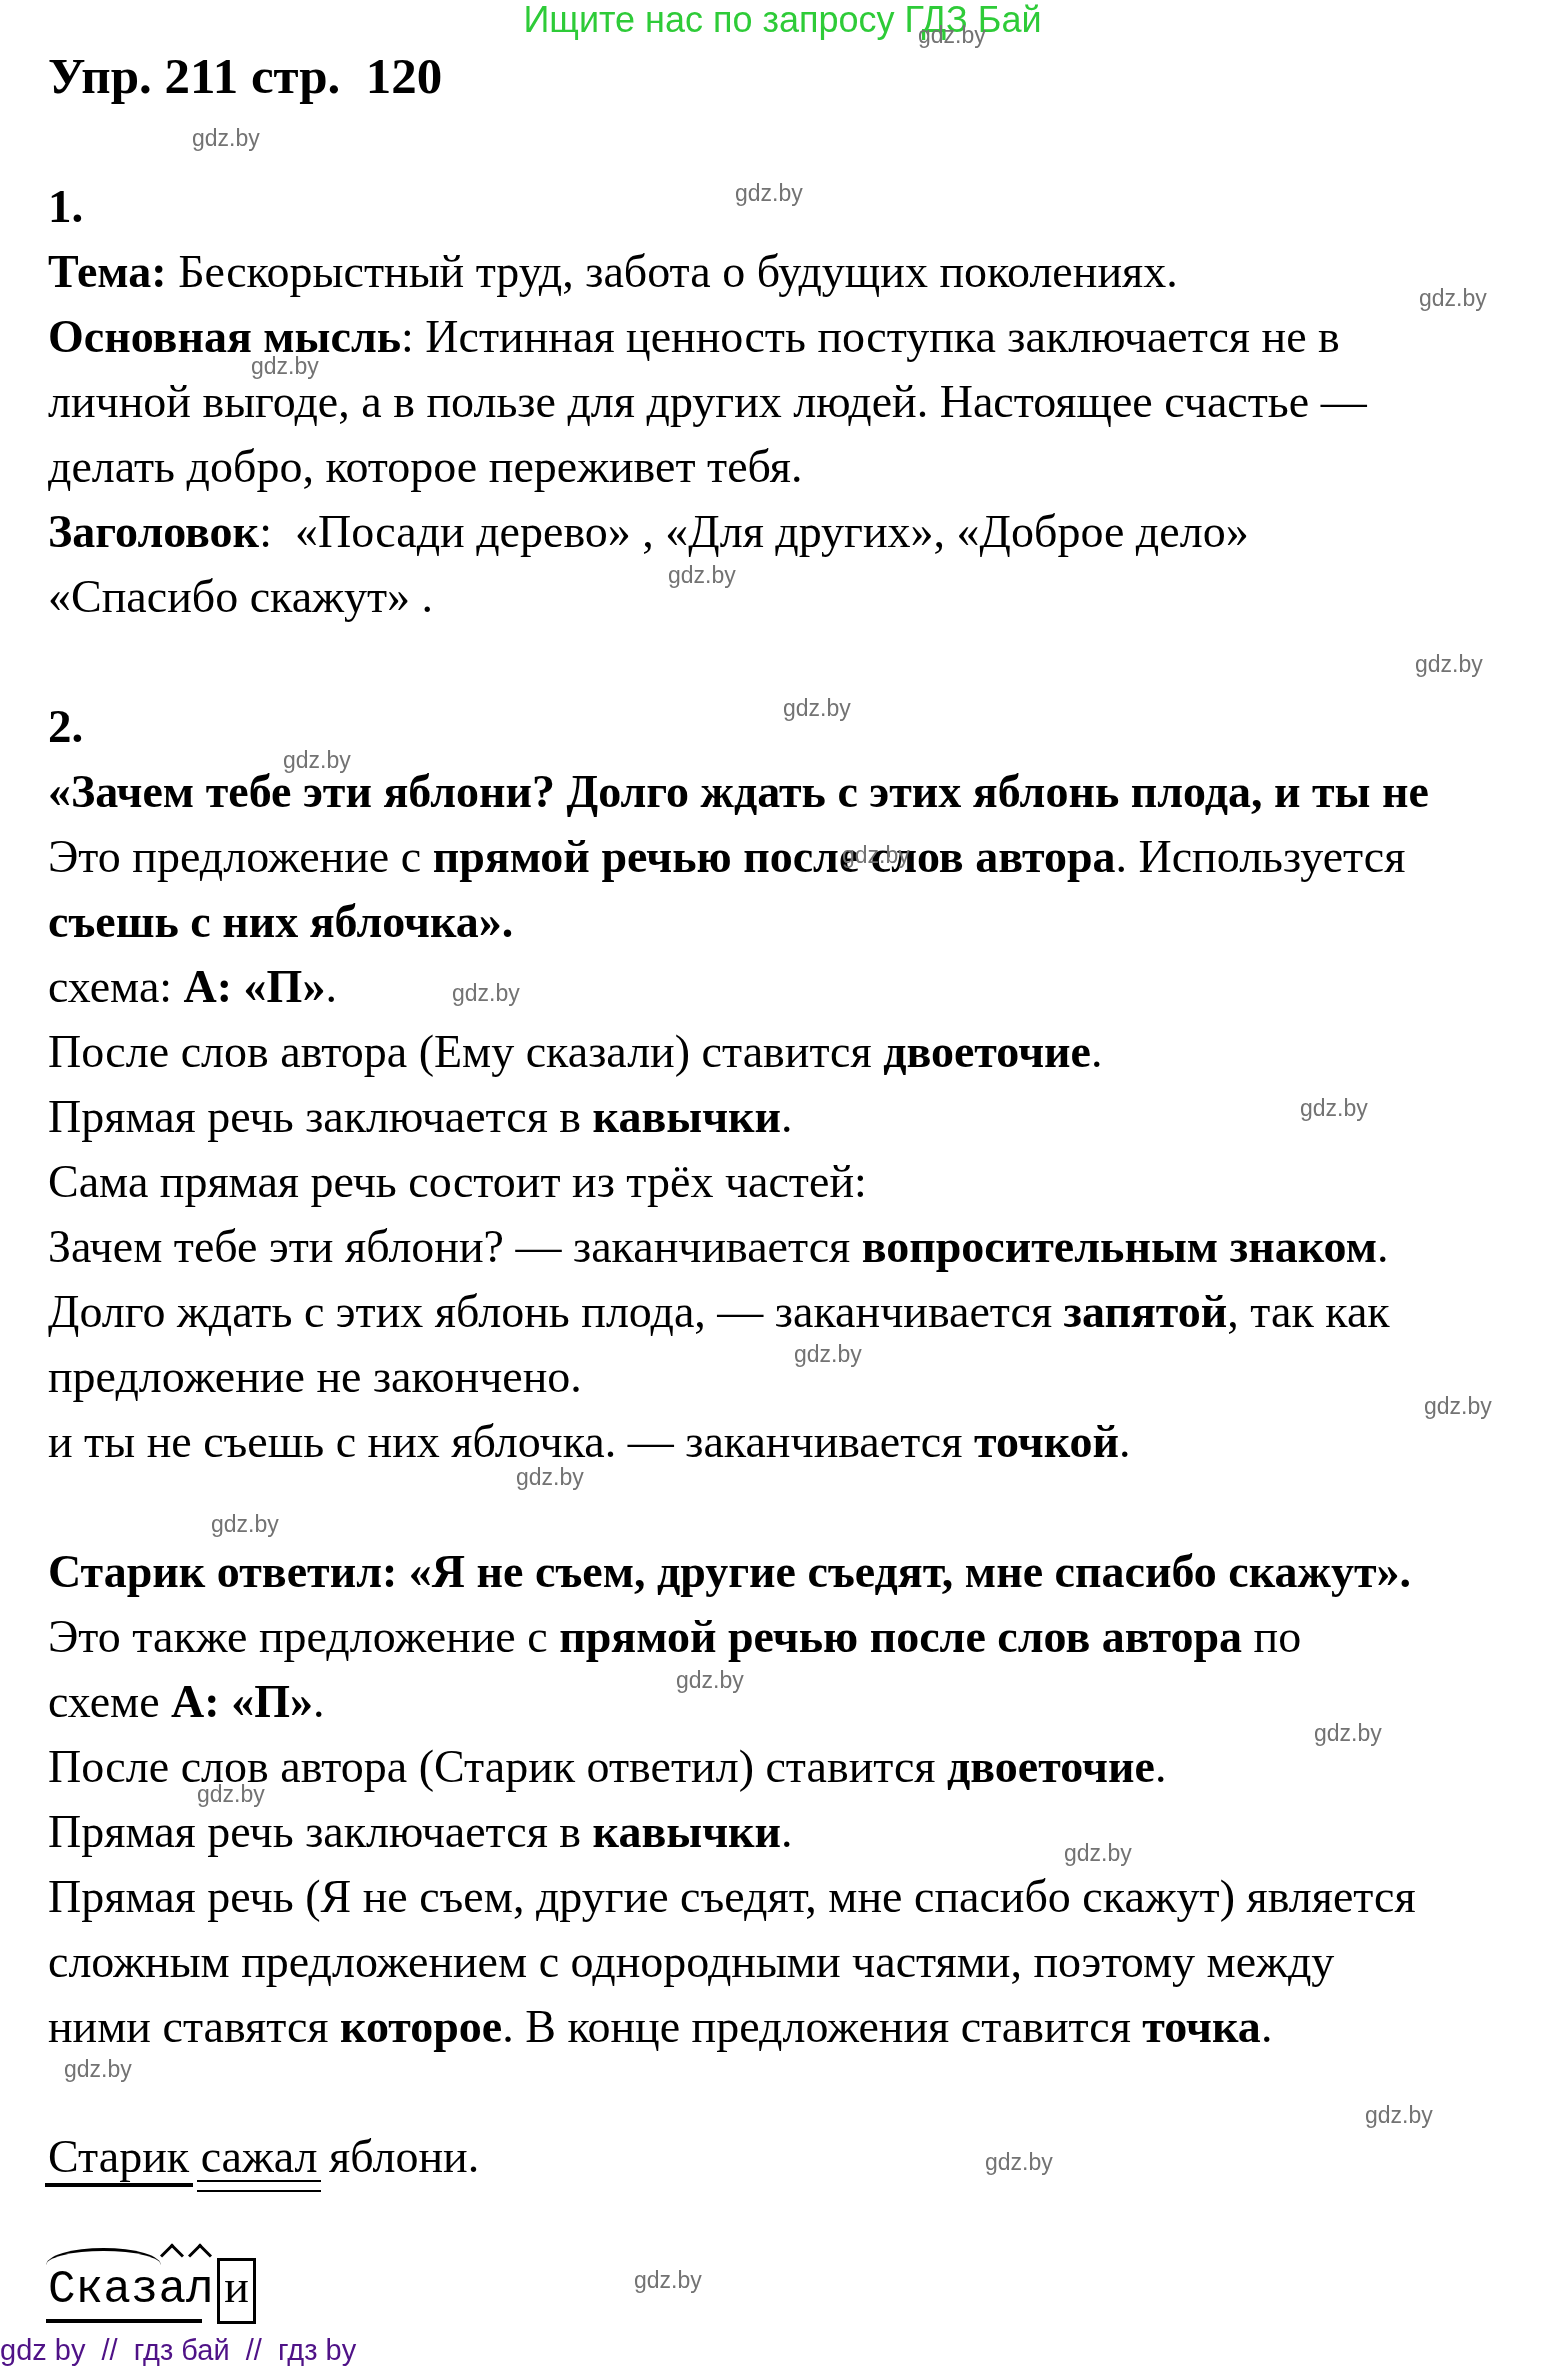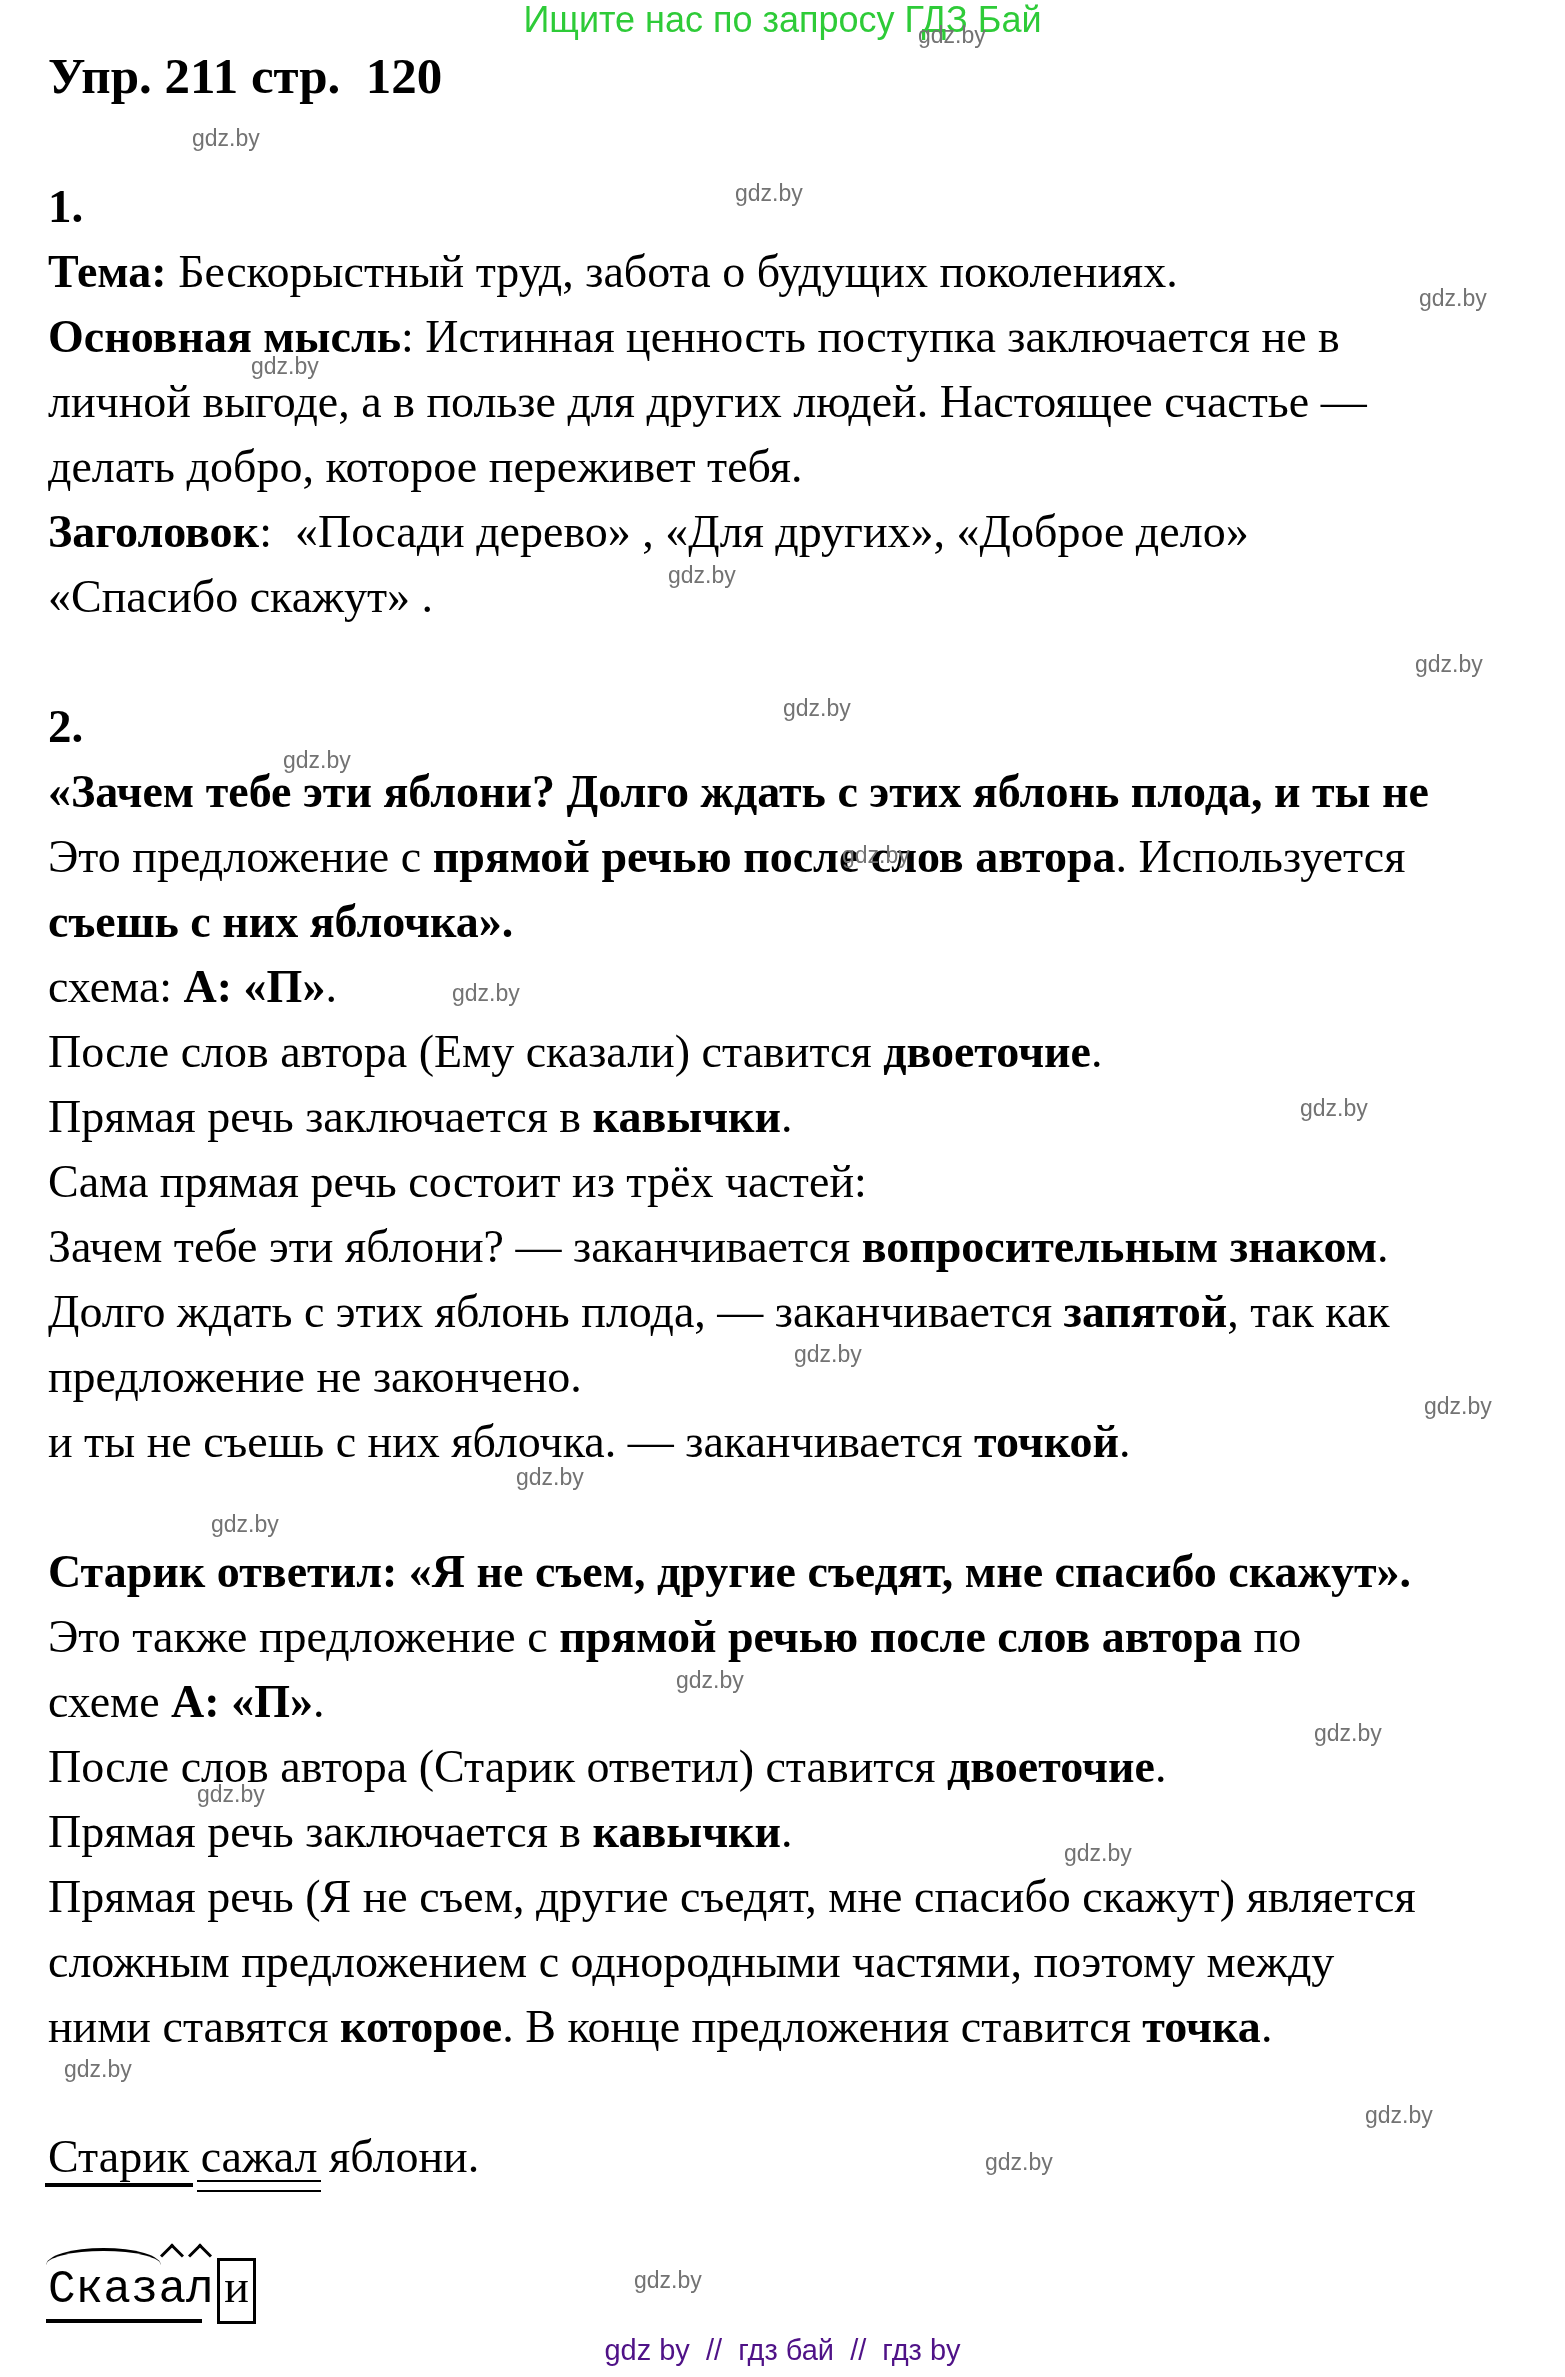--- a/index.html
+++ b/index.html
@@ -4,21 +4,21 @@
 <style>
   html,body{margin:0;padding:0;background:#fff;}
   .page{position:relative;width:1565px;height:2377px;background:#ffffff;overflow:hidden;
         font-family:"Liberation Serif",serif;color:#000;}
   .promo{height:44px;line-height:39px;text-align:center;
          font-family:"Liberation Sans",sans-serif;font-size:36px;color:#2ecb38;}
   .line{height:65px;line-height:65px;white-space:nowrap;padding-left:48px;font-size:46px;}
   .title-line{font-size:51px;}
   .secnum{font-size:47px;}
   .wm{position:absolute;font-family:"Liberation Sans",sans-serif;font-size:23px;color:#737373;}
-  .footer{margin-top:15px;text-align:center;font-family:"Liberation Sans",sans-serif;
+  .footer{margin-top:15px;text-align:left;font-family:"Liberation Sans",sans-serif;
           font-size:29px;color:#4f1287;}
   
   .subject,.predicate{position:relative;display:inline-block;line-height:1;}
   .subject::after{content:"";position:absolute;left:-3.4px;right:-3.4px;bottom:-6.7px;border-top:4.2px solid #000;}
   .predicate::after{content:"";position:absolute;left:-3.4px;right:-3.4px;bottom:-11.8px;height:7.6px;
                     border-top:2.5px solid #000;border-bottom:2.5px solid #000;}
   
   .word{display:inline-block;line-height:1;}
   .stem{position:relative;display:inline-block;line-height:1;font-family:Liberation Mono, monospace;}
   .stem::after{content:"";position:absolute;left:-1.7px;right:11.8px;bottom:-10px;border-top:4.2px solid #000;}

